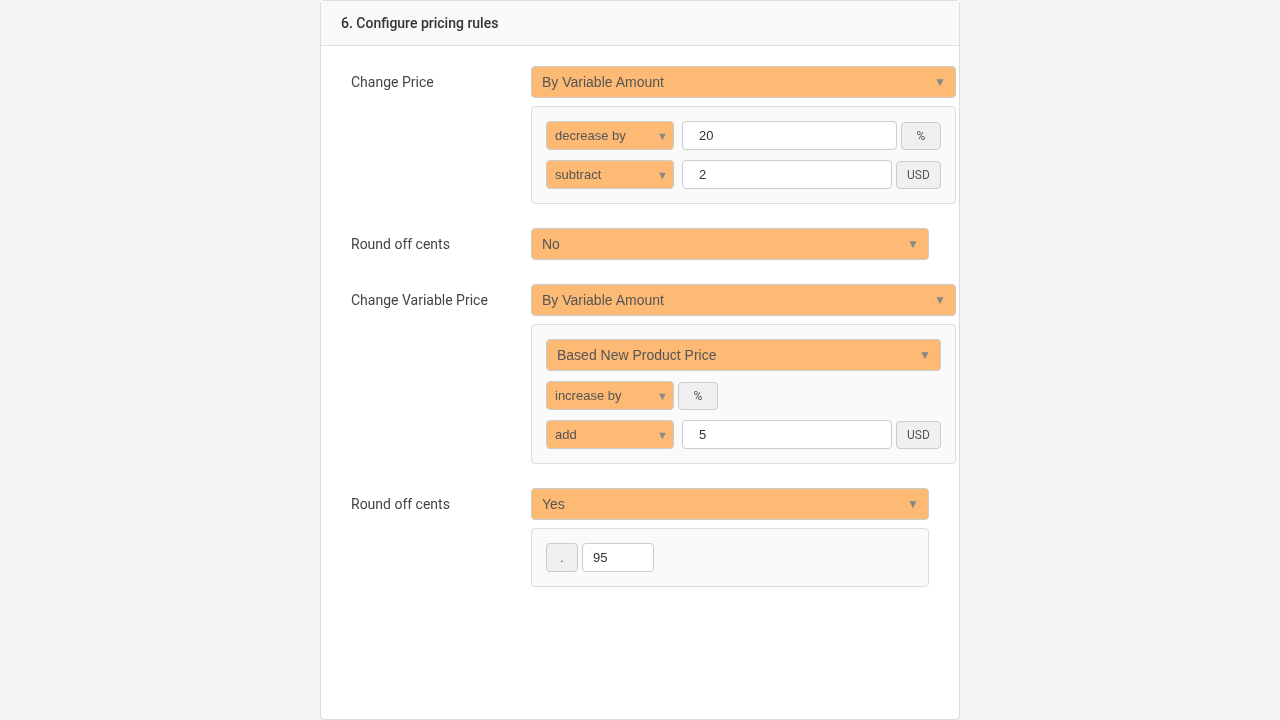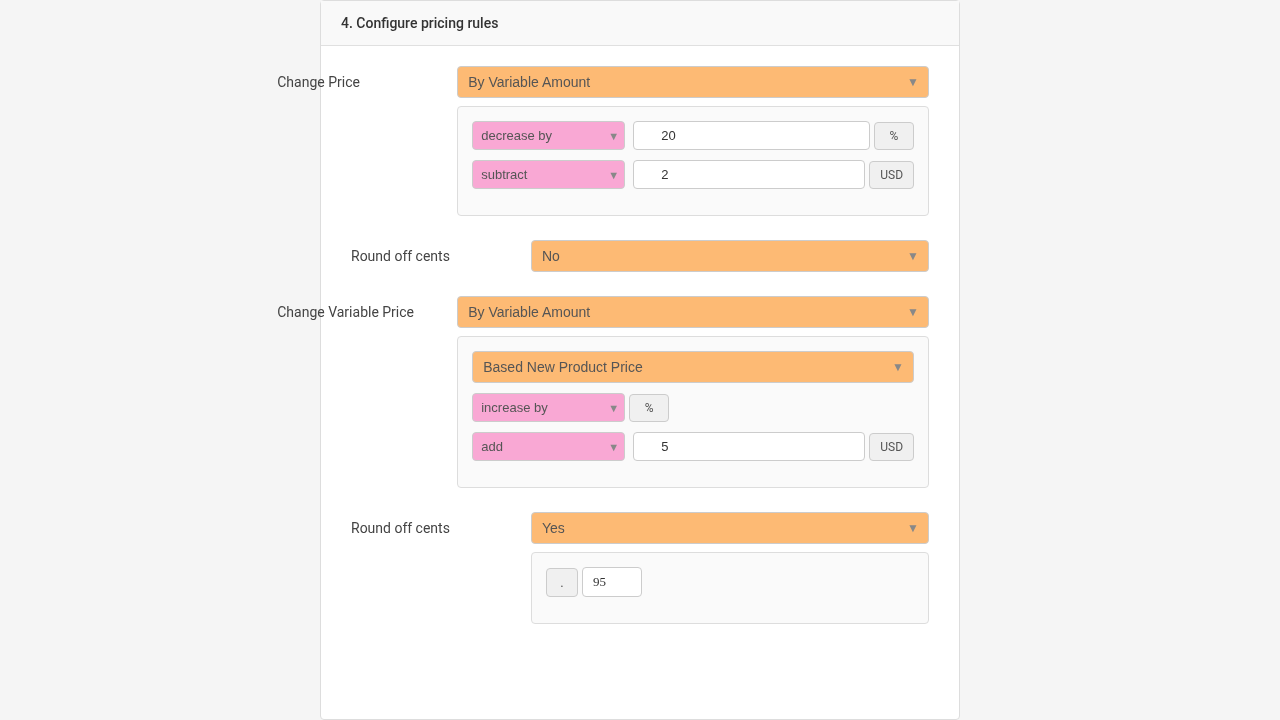--- a/index.html
+++ b/index.html
@@ -46,21 +46,20 @@
     }
 
     .card-body {
       padding: 20px 30px 30px 30px;
     }
 
     .form-row {
       display: flex;
       align-items: flex-start;
       margin-bottom: 24px;
-      justify-content: flex-end;
     }
 
     .form-label {
       width: 180px;
       min-width: 180px;
       padding-top: 8px;
       font-size: 14px;
       color: #444;
     }
 
@@ -89,29 +88,29 @@
       background: #fafafa;
     }
 
     .input-row {
       display: flex;
       align-items: center;
       margin-bottom: 10px;
     }
 
     .input-row:last-child {
-      margin-bottom: 12px;
+      margin-bottom: 0;
     }
 
     .input-select {
-      width: 153px;
+      width: 128px;
       padding: 6px 33px 6px 8px;
       border: 1px solid #ccc;
       border-radius: 4px;
-      background: #f9a8d4;
+      background: #fdba74;
       appearance: none;
       -webkit-appearance: none;
       font-size: 13px;
       color: #555;
       cursor: pointer;
     }
 
     .input-select-wrapper {
       position: relative;
       display: inline-block;
@@ -123,21 +122,21 @@
       top: 50%;
       transform: translateY(-50%);
       pointer-events: none;
       color: #888;
       font-size: 11px;
     }
 
     .number-input {
       flex: 1;
       margin-left: 8px;
-      padding: 6px 27px;
+      padding: 6px 16px;
       border: 1px solid #ccc;
       border-radius: 4px;
       font-size: 13px;
       color: #333;
     }
 
     .unit-badge {
       margin-left: 4px;
       padding: 6px 10px;
       background: #f0f0f0;
@@ -160,22 +159,21 @@
       text-align: center;
     }
 
     .cents-input {
       margin-left: 4px;
       padding: 6px 10px;
       border: 1px solid #ccc;
       border-radius: 4px;
       font-size: 13px;
       color: #333;
-      width: 60px;
-      font-family: Liberation Serif, serif;
+      width: 72px;
     }
 
     .full-select-wrapper {
       position: relative;
       width: 100%;
     }
 
     .full-select-wrapper select {
       width: 100%;
     }
@@ -189,21 +187,21 @@
       color: #888;
       font-size: 12px;
     }
   </style>
 </head>
 <body>
 
 <div class="page-wrapper">
   <div class="card">
     <div class="card-header">
-      <span class="card-header-title">4. Configure pricing rules</span>
+      <span class="card-header-title">6. Configure pricing rules</span>
     </div>
     <div class="card-body">
 
       <div class="form-row">
         <div class="form-label">Change Price</div>
         <div class="form-controls">
           <div class="full-select-wrapper">
             <select>
               <option value="variable_amount">By Variable Amount</option>
               <option value="fixed_amount">By Fixed Amount</option>

